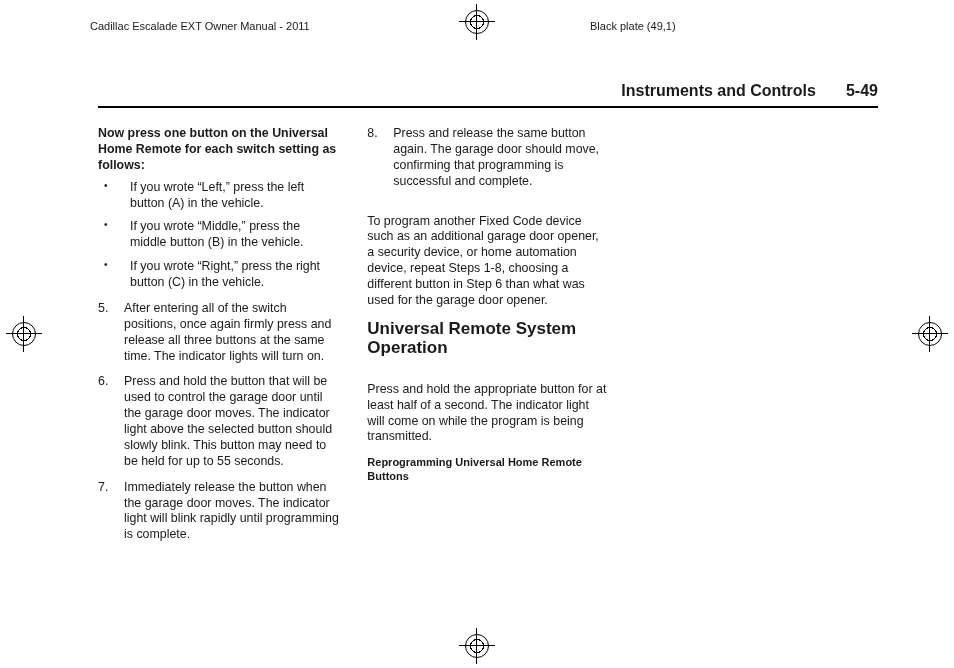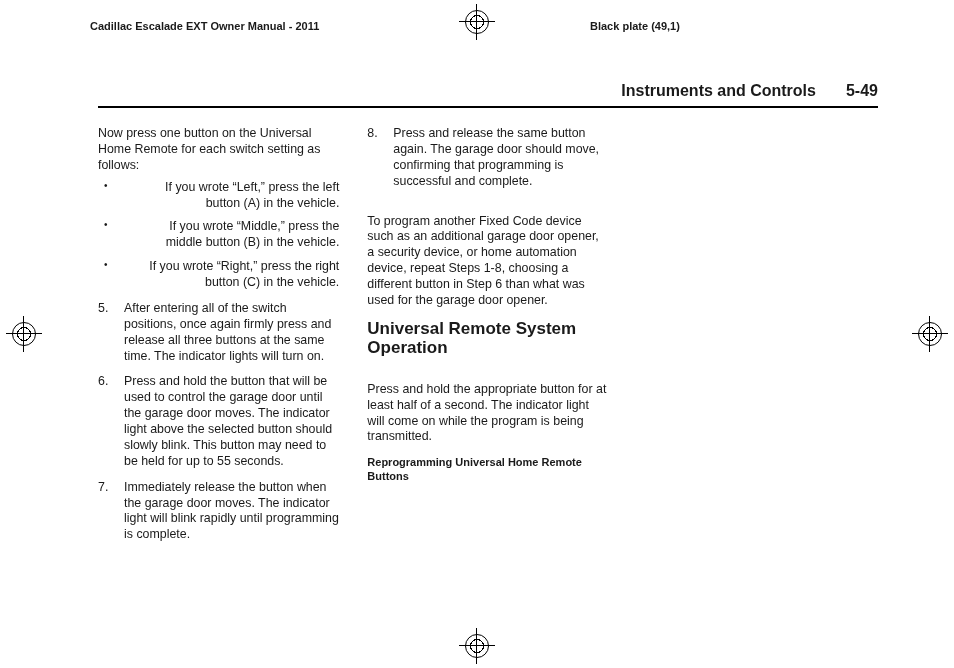--- a/index.html
+++ b/index.html
@@ -10,21 +10,20 @@
     font-family: Arial, Helvetica, sans-serif;
     color: #1a1a1a;
     position: relative;
     overflow: hidden;
   }
   
   .top-strip {
     position: absolute;
     top: 0; left: 0; right: 0;
     height: 54px;
-    font-weight: bold;
   }
   .top-left-label, .top-right-label {
     position: absolute;
     top: 20px;
     font-size: 11px;
   }
   .top-left-label { left: 90px; }
   .top-right-label { left: 590px; }
   .reg-mark {
     position: absolute;
@@ -67,31 +66,30 @@
   .columns {
     column-count: 3;
     column-gap: 28px;
     column-fill: auto;
     height: 480px;
     font-size: 12.4px;
     line-height: 1.28;
   }
   .columns p, .columns li, .columns .sub-li { break-inside: avoid; }
 
-  .lead-para { margin-bottom: 6px; }
+  .lead-para { margin-bottom: 6px; font-weight: bold; }
 
   ul.bullets {
     list-style: none;
     margin: 4px 0 10px 0;
   }
   ul.bullets > li {
     position: relative;
     padding-left: 32px;
     margin-bottom: 8px;
-    text-align: right;
   }
   ul.bullets > li::before {
     content: "•";
     position: absolute;
     left: 6px;
     top: 0;
     font-size: 10px;
   }
 
   ol.steps {

